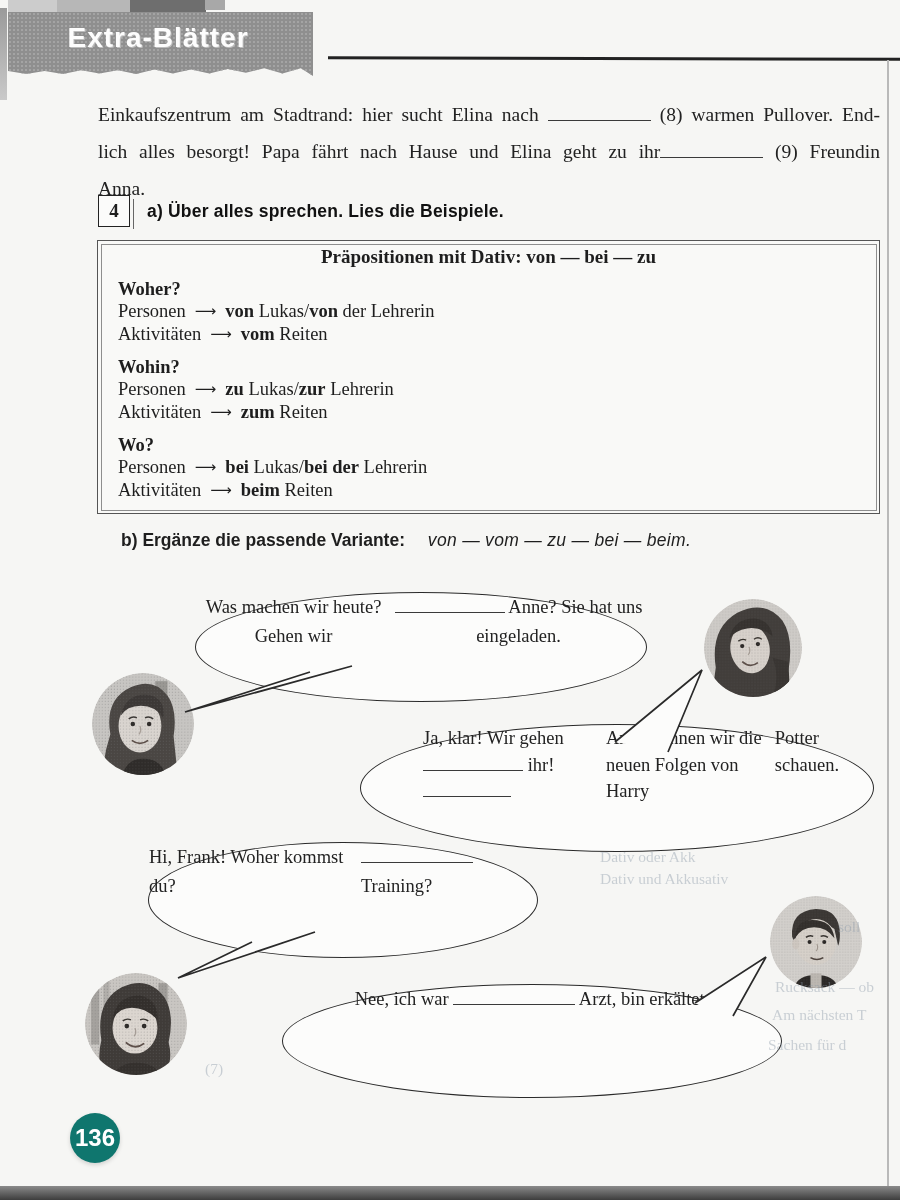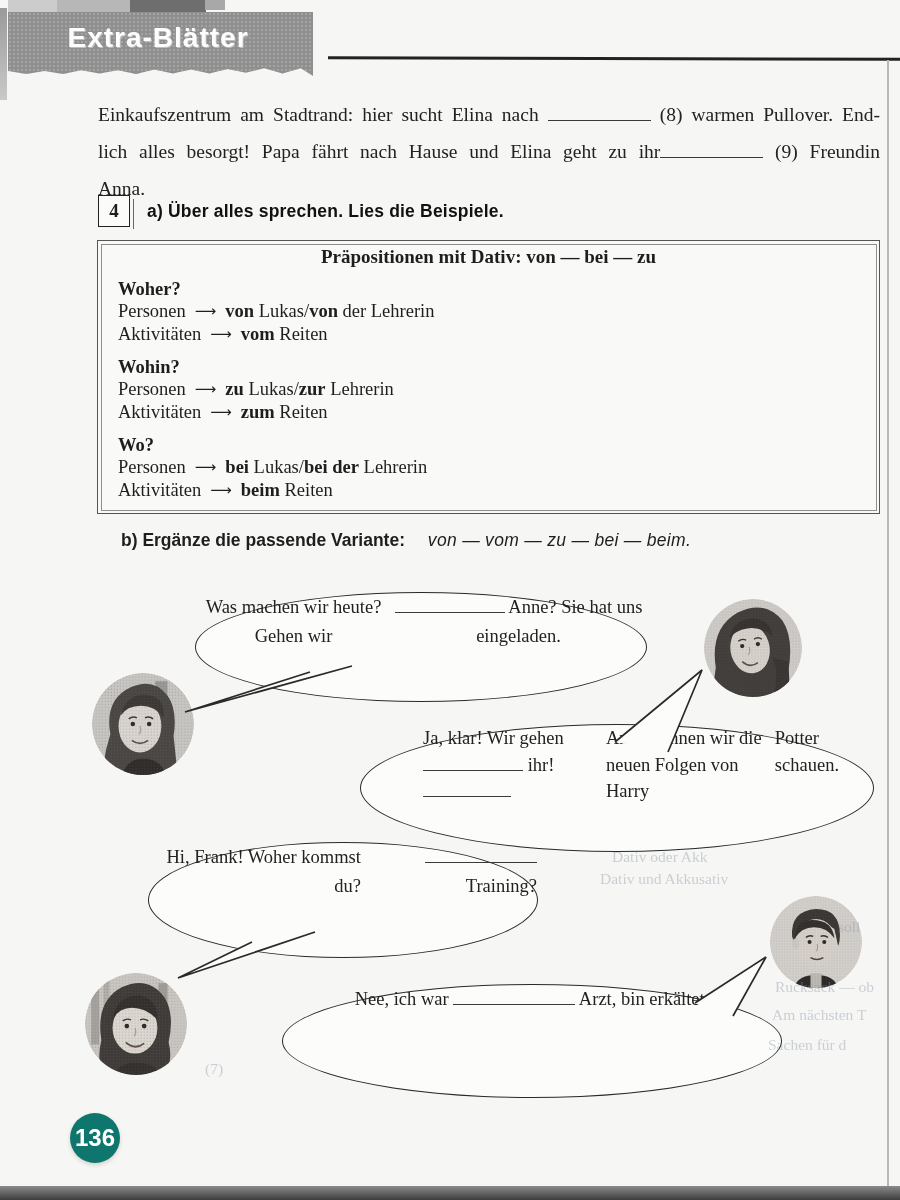--- a/index.html
+++ b/index.html
@@ -59,21 +59,21 @@
   .partb .lbl{font-weight:700}
   .partb .opts{font-style:italic;margin-left:18px;letter-spacing:.3px}
   
   .bubble{position:absolute;border:1.7px solid #2a2a2a;border-radius:50%;background:#fcfcfb;font-size:18.5px;color:#222}
   .btext{width:100%;height:100%;display:flex;flex-direction:row;justify-content:center}
   .bline{line-height:29px}
   #bubble-1{left:195px;top:592px;width:450px;height:108px;text-align:center}
   #bubble-2{left:360px;top:724px;width:512px;height:126px}
   #bubble-2 .btext{padding:0 34px 0 62px;box-sizing:border-box}
   #bubble-2 .bline{line-height:26.5px}
-  #bubble-3{left:148px;top:842px;width:388px;height:114px;text-align:right}
+  #bubble-3{left:148px;top:842px;width:388px;height:114px;text-align:left}
   #bubble-4{left:282px;top:984px;width:498px;height:112px;text-align:center}
   .tails{position:absolute;left:0;top:0;width:900px;height:1200px;pointer-events:none}
   
   .photo{position:absolute;border-radius:50%;overflow:hidden}
   #photo-1{left:92px;top:673px;width:102px;height:102px}
   #photo-2{left:704px;top:599px;width:98px;height:98px}
   #photo-3{left:85px;top:973px;width:102px;height:102px}
   #photo-4{left:770px;top:896px;width:92px;height:92px}
   
   .pagenum{
@@ -251,20 +251,20 @@
 <svg class="tails">
   <path d="M310 672 L185 712 L352 666" fill="#fcfcfb" stroke="#2a2a2a" stroke-width="1.7"></path>
   <path d="M615 742 L702 670 L668 752" fill="#fcfcfb" stroke="#2a2a2a" stroke-width="1.7"></path>
   <path d="M252 942 L178 978 L315 932" fill="#fcfcfb" stroke="#2a2a2a" stroke-width="1.7"></path>
   <path d="M695 1003 L766 957 L733 1016" fill="#fcfcfb" stroke="#2a2a2a" stroke-width="1.7"></path>
 </svg>
 
 <div class="pagenum">136</div>
 
 <div id="ghosts">
-    <span class="ghost" style="left: 600px; top: 848px; margin-left: 12px;">Dativ oder Akk</span>
+    <span class="ghost" style="left: 600px; top: 848px;">Dativ oder Akk</span>
     <span class="ghost" style="left: 600px; top: 870px;">Dativ und Akkusativ</span>
     <span class="ghost" style="left: 838px; top: 918px;">soll</span>
     <span class="ghost" style="left: 775px; top: 978px;">Rucksack — ob</span>
     <span class="ghost" style="left: 772px; top: 1006px;">Am nächsten T</span>
     <span class="ghost" style="left: 768px; top: 1036px;">Sachen für d</span>
     <span class="ghost" style="left: 205px; top: 1060px;">(7)</span>
   </div>
 
 </body></html>

